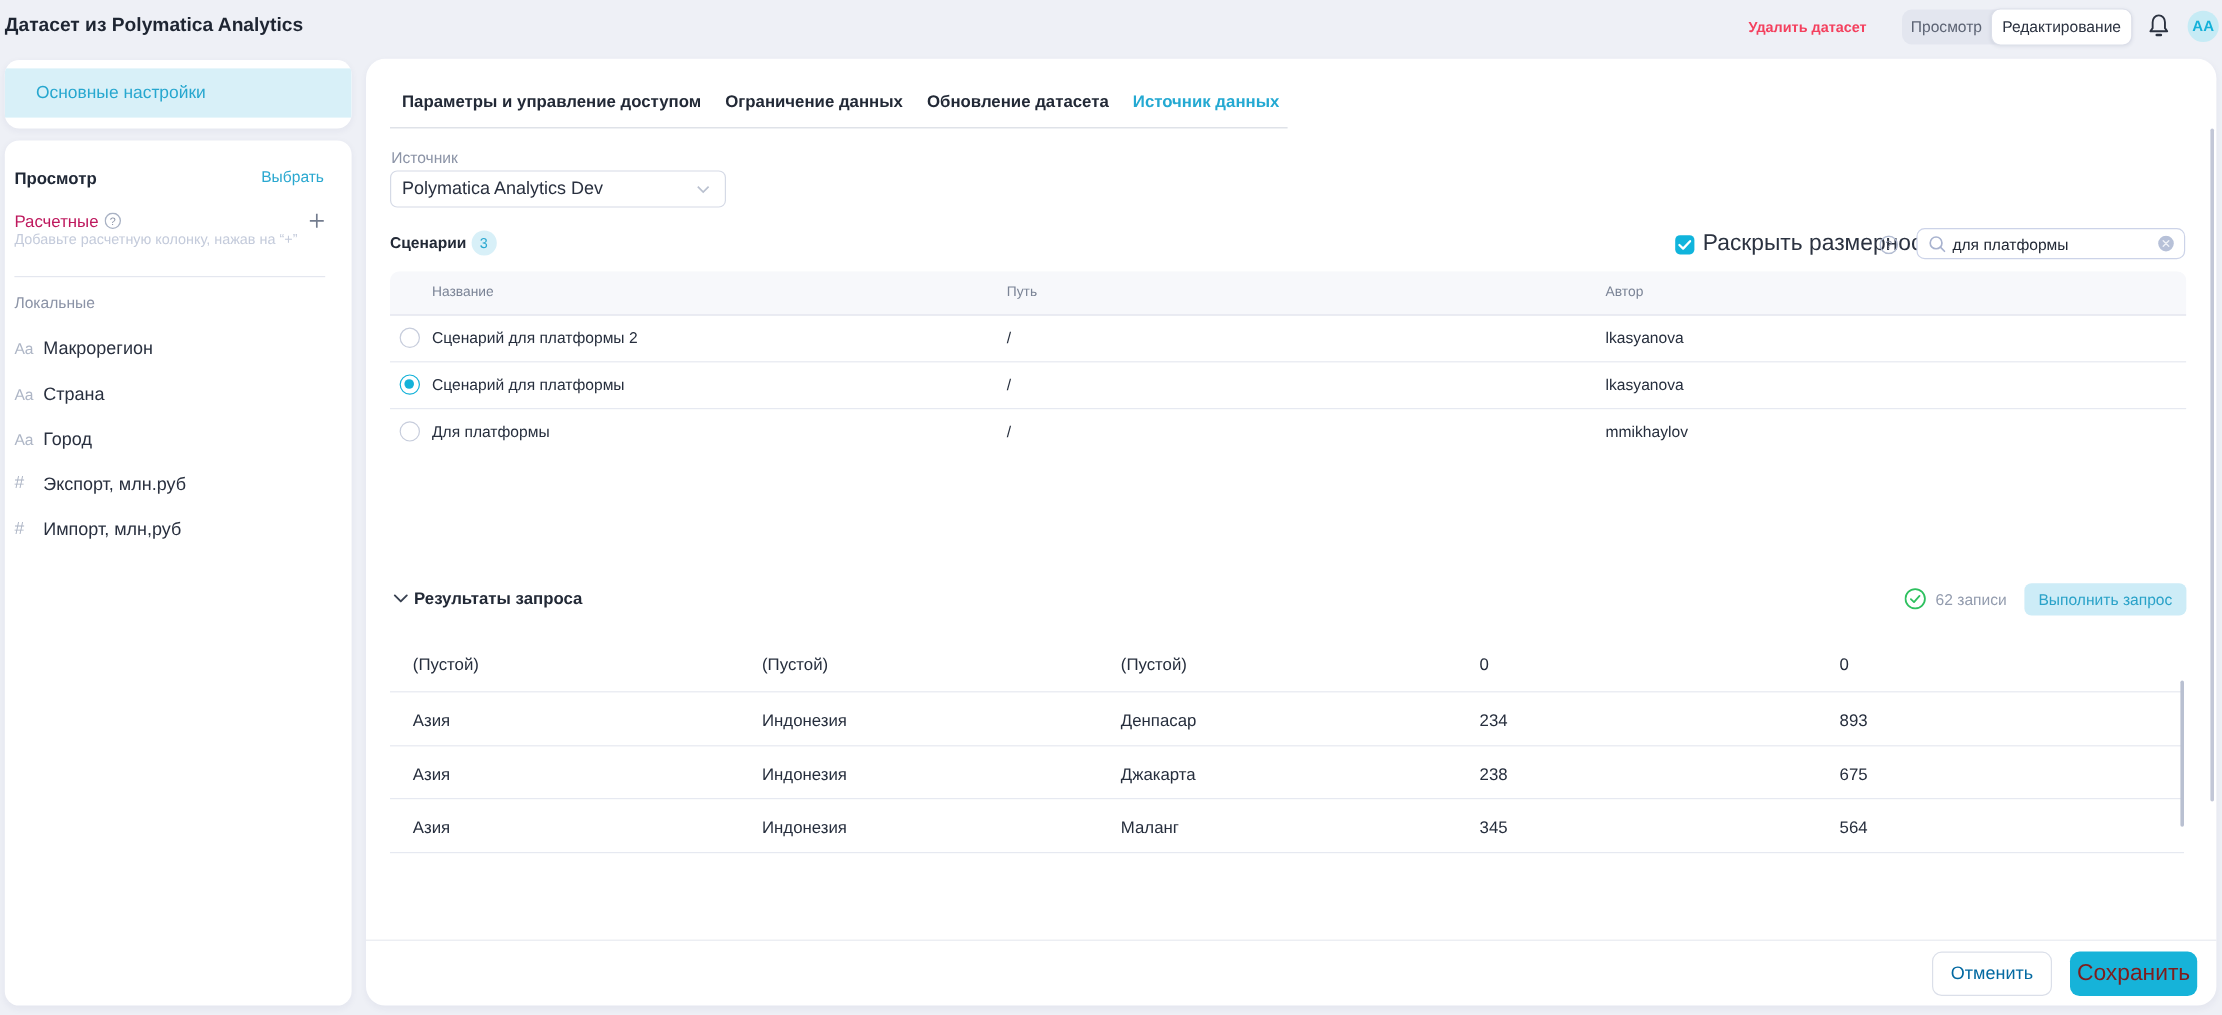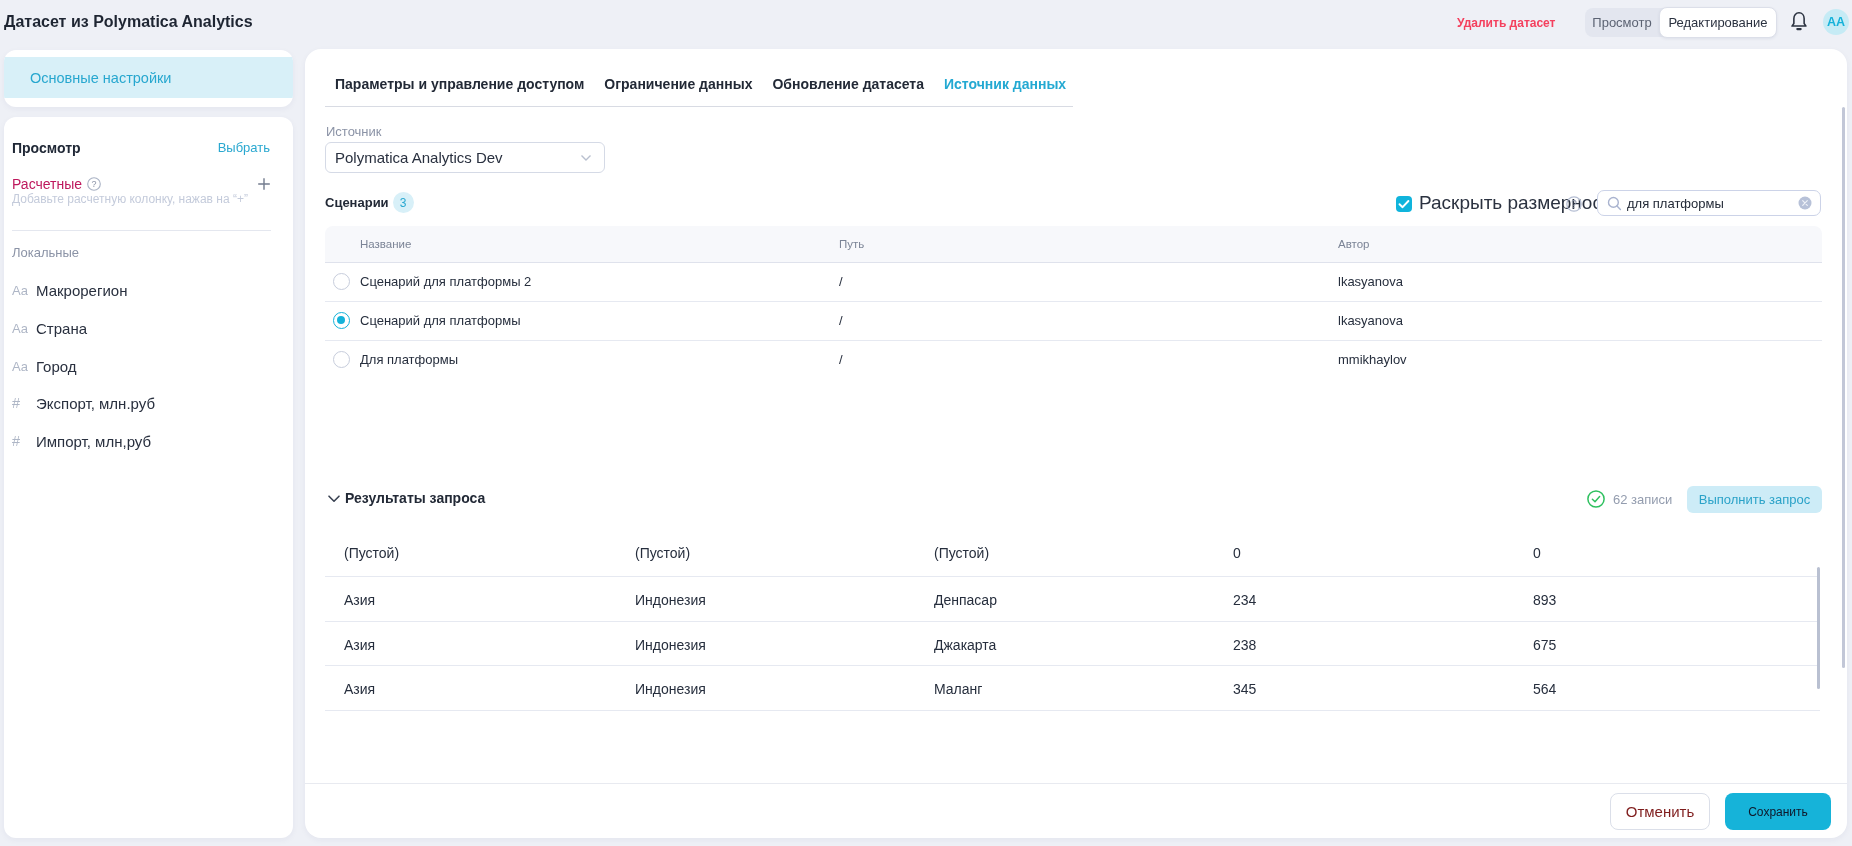--- a/index.html
+++ b/index.html
@@ -59,22 +59,22 @@
   .radio.sel { border:1.8px solid #14b2d9; }
   .radio.sel::after { content:""; position:absolute; left:2.6px; top:2.6px; width:8.5px; height:8.5px; border-radius:50%; background:#14b2d9; }
   
   .res-title { left:40px; top:441px; font-size:14px; line-height:17px; font-weight:700; color:#222936; }
   .res-count { left:1308px; top:443px; font-size:13px; line-height:16px; color:#939cae; }
   .run-btn { left:1382px; top:437px; width:135px; height:27px; background:#cdecf7; border-radius:6px; color:#2aa2c8; font-size:13px; display:flex; align-items:center; justify-content:center; }
   .rth-ic { font-size:9.5px; color:#8d96a8; margin-right:3px; }
   .card-scroll { left:1537px; top:58px; width:3px; height:561px; background:#c2c7d7; border-radius:3px; }
   .tbl-scroll { position:absolute; right:0px; top:37px; width:3.5px; height:122px; background:#b9c0d1; border-radius:3px; }
   .footer-line { left:0; top:734px; width:100%; height:1px; background:#e8eaf0; }
-  .btn-cancel { left:1305px; top:744px; width:100px; height:37px; background:#fff; border:1px solid #dbdfe9; border-radius:8px; display:flex; align-items:center; justify-content:center; font-size:15px; color:#7f1d1d; }
-  .btn-save { left:1420px; top:744px; width:106px; height:37px; background:#16b3d9; border-radius:8px; display:flex; align-items:center; justify-content:center; font-size:12px; color:#0f172a; }
+  .btn-cancel { left:1305px; top:744px; width:100px; height:37px; background:#fff; border:1px solid #dbdfe9; border-radius:8px; display:flex; align-items:center; justify-content:center; font-size:15px; color:#0369a1; }
+  .btn-save { left:1420px; top:744px; width:106px; height:37px; background:#16b3d9; border-radius:8px; display:flex; align-items:center; justify-content:center; font-size:19px; color:#7f1d1d; }
 </style>
 </head>
 <body>
 <div class="abs page-title">Датасет из Polymatica Analytics</div>
 <div class="abs del-link">Удалить датасет</div>
 <div class="abs seg">
     <span class="opt1">Просмотр</span>
     <span class="opt2">Редактирование</span>
   </div>
 <svg class="abs bell" width="16" height="21" viewBox="0 0 16 21" style="left:1790px; top:11px;">

